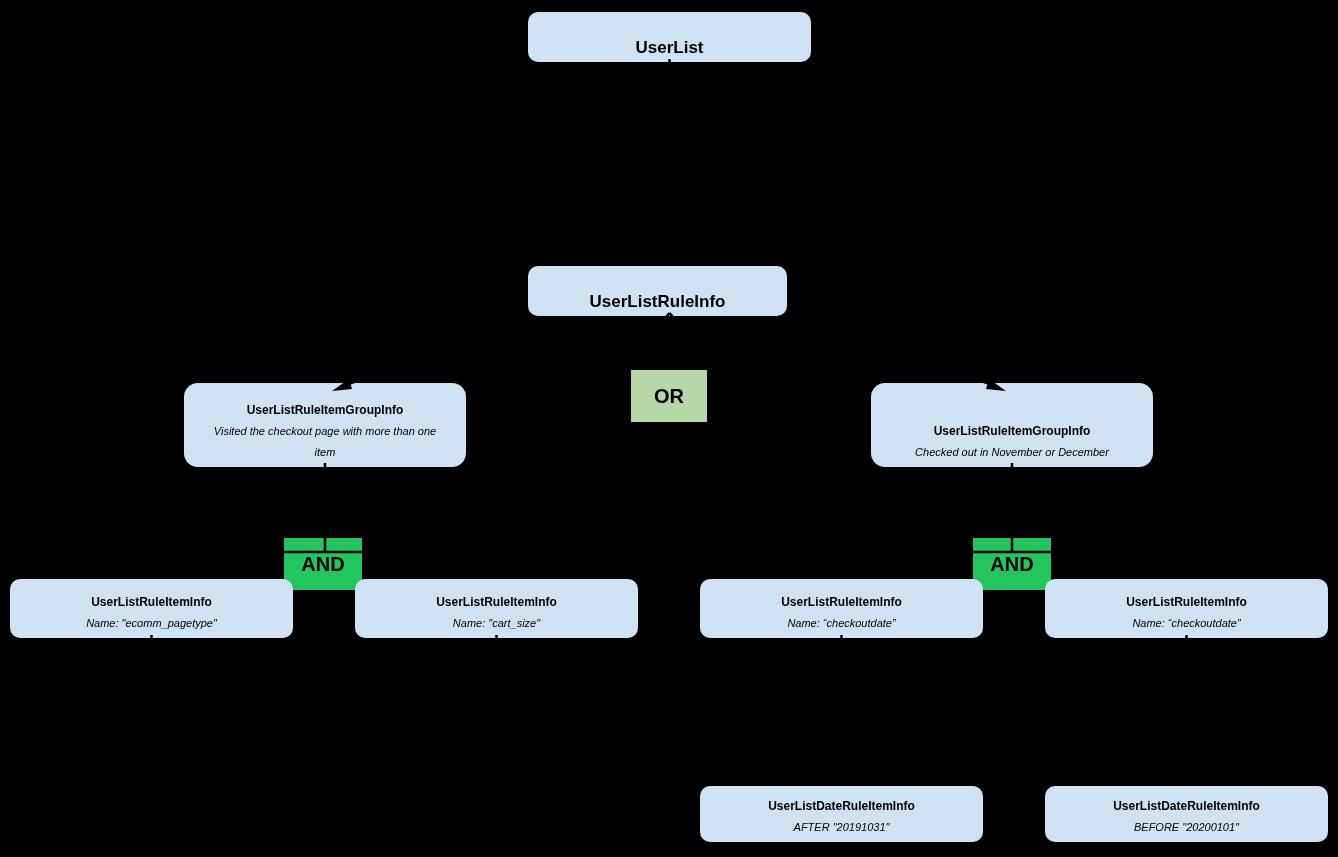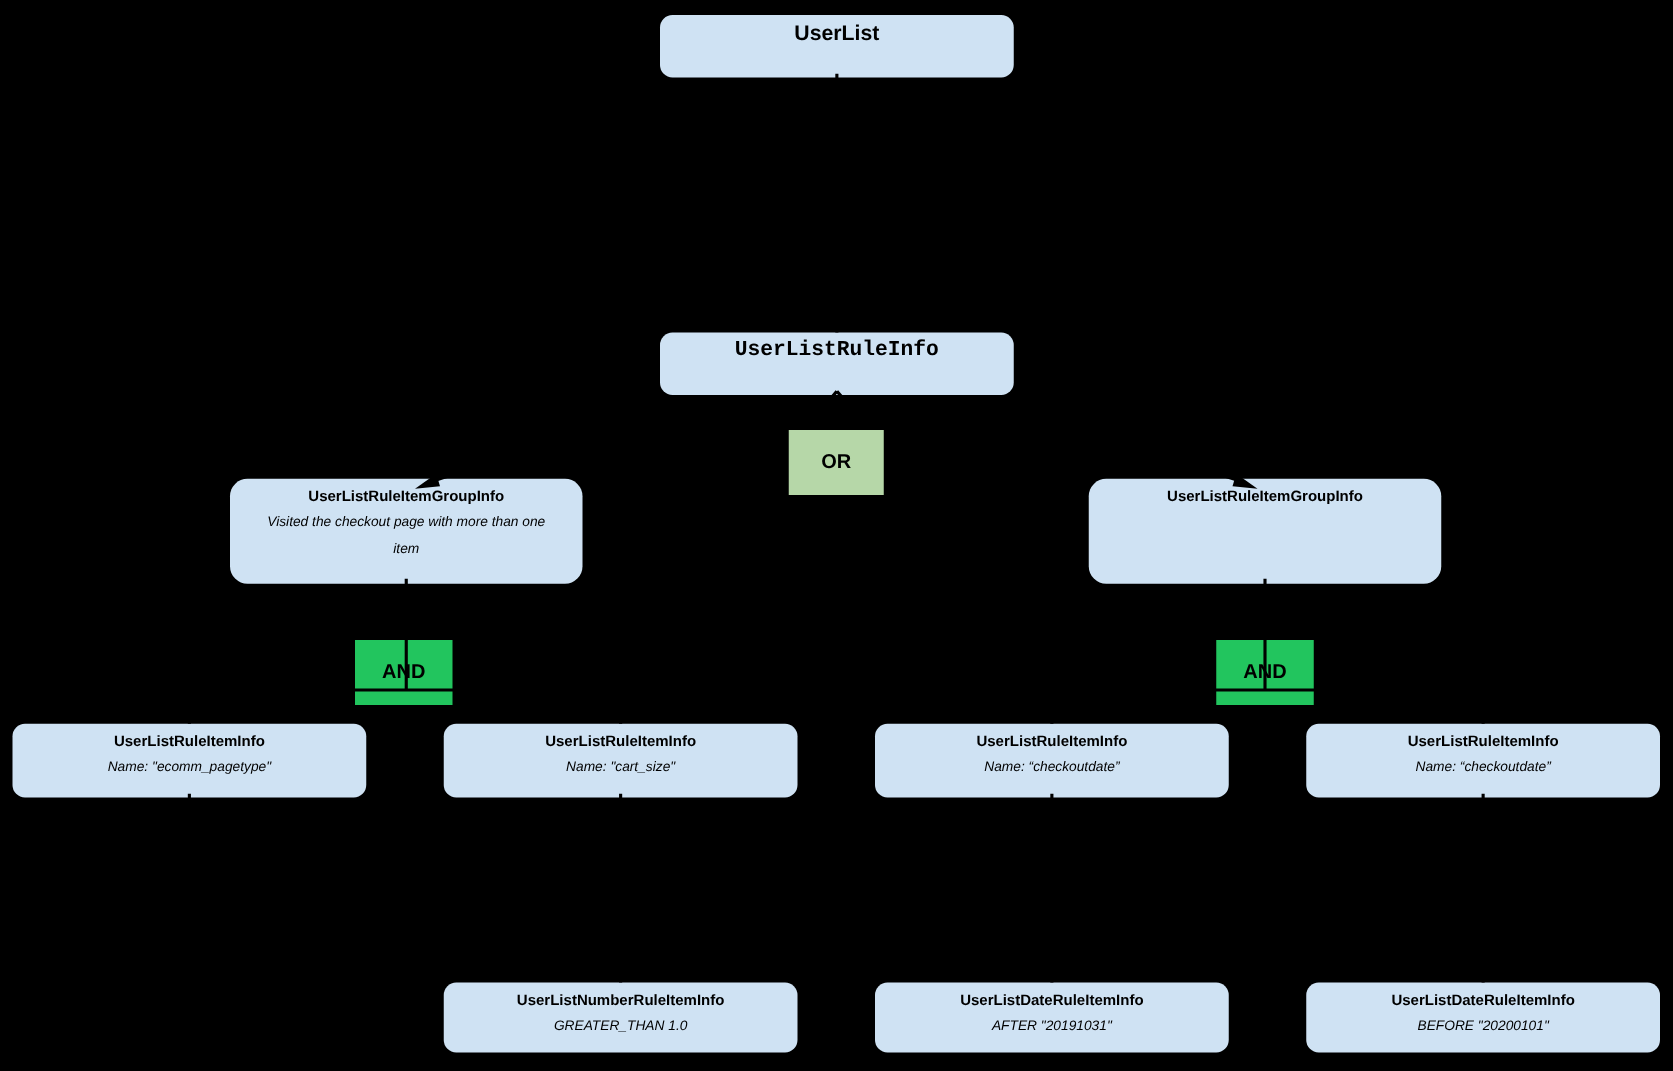--- a/index.html
+++ b/index.html
@@ -11,67 +11,69 @@
     font-family:"Liberation Sans", sans-serif;
   }
   .node{
     position:absolute;
     background:#cfe2f3;
     color:#000;
     border-radius:10px;
     display:flex;
     flex-direction:column;
     align-items:center;
-    justify-content:flex-start;
+    justify-content:flex-end;
     text-align:center;
     line-height:21px;
     z-index:1;
     box-sizing:border-box;
     padding:4px 25px;
   }
   .chain-label{font-weight:700;font-size:17px;}
   .node .t{font-weight:700;font-size:12px;}
   .node .s{font-style:italic;font-size:11px;}
   .group{border-radius:14px;}
   .op{
     position:absolute;
     display:flex;align-items:center;justify-content:center;
-    font-weight:700;font-size:16px;color:#000;
+    font-weight:700;font-size:20px;color:#000;
     border-radius:0;
     z-index:1;
+    margin-top:26px;
   }
   .op-or{background:#b6d7a8;}
   .op-and{background:#22c55e;}
   .arrow-layer{
     position:absolute;left:0;top:0;width:1338px;height:857px;
     z-index:2;pointer-events:none;
   }
 </style>
 </head>
 <body>
 
 <div class="canvas">
 
   <div class="node" style="left:528px;top:12px;width:283px;height:50px;">
     <span class="chain-label">UserList</span>
   </div>
-  <div class="node" style="left:528px;top:266px;width:283px;height:50px;font-family:Liberation Mono, monospace;">
+  <div class="node" style="left:528px;top:266px;width:259px;height:50px;">
     <span class="chain-label">UserListRuleInfo</span>
   </div>
 
   <div class="op op-or" style="left:631px;top:344px;width:76px;height:52px;">
     <span>OR</span>
   </div>
 
   <div class="node group" style="left:184px;top:383px;width:282px;height:84px;">
     <span class="t">UserListRuleItemGroupInfo</span>
     <span class="s">Visited the checkout page with more than one item</span>
   </div>
   <div class="node group" style="left:871px;top:383px;width:282px;height:84px;">
     <span class="t">UserListRuleItemGroupInfo</span>
+    <span class="s">Checked out in November or December</span>
   </div>
 
   <div class="op op-and" style="left:284px;top:512px;width:78px;height:52px;">
     <span>AND</span>
   </div>
   <div class="op op-and" style="left:973px;top:512px;width:78px;height:52px;">
     <span>AND</span>
   </div>
 
   <div class="node" style="left:10px;top:579px;width:283px;height:59px;">
@@ -84,24 +86,20 @@
   </div>
   <div class="node" style="left:700px;top:579px;width:283px;height:59px;">
     <span class="t">UserListRuleItemInfo</span>
     <span class="s">Name: “checkoutdate”</span>
   </div>
   <div class="node" style="left:1045px;top:579px;width:283px;height:59px;">
     <span class="t">UserListRuleItemInfo</span>
     <span class="s">Name: “checkoutdate”</span>
   </div>
 
-  <div class="node" style="left:355px;top:786px;width:283px;height:56px;">
-    <span class="t">UserListNumberRuleItemInfo</span>
-    <span class="s">GREATER_THAN 1.0</span>
-  </div>
   <div class="node" style="left:700px;top:786px;width:283px;height:56px;">
     <span class="t">UserListDateRuleItemInfo</span>
     <span class="s">AFTER "20191031"</span>
   </div>
   <div class="node" style="left:1045px;top:786px;width:283px;height:56px;">
     <span class="t">UserListDateRuleItemInfo</span>
     <span class="s">BEFORE "20200101"</span>
   </div>
 
   <svg class="arrow-layer" width="1338" height="857" viewBox="0 0 1338 857">

